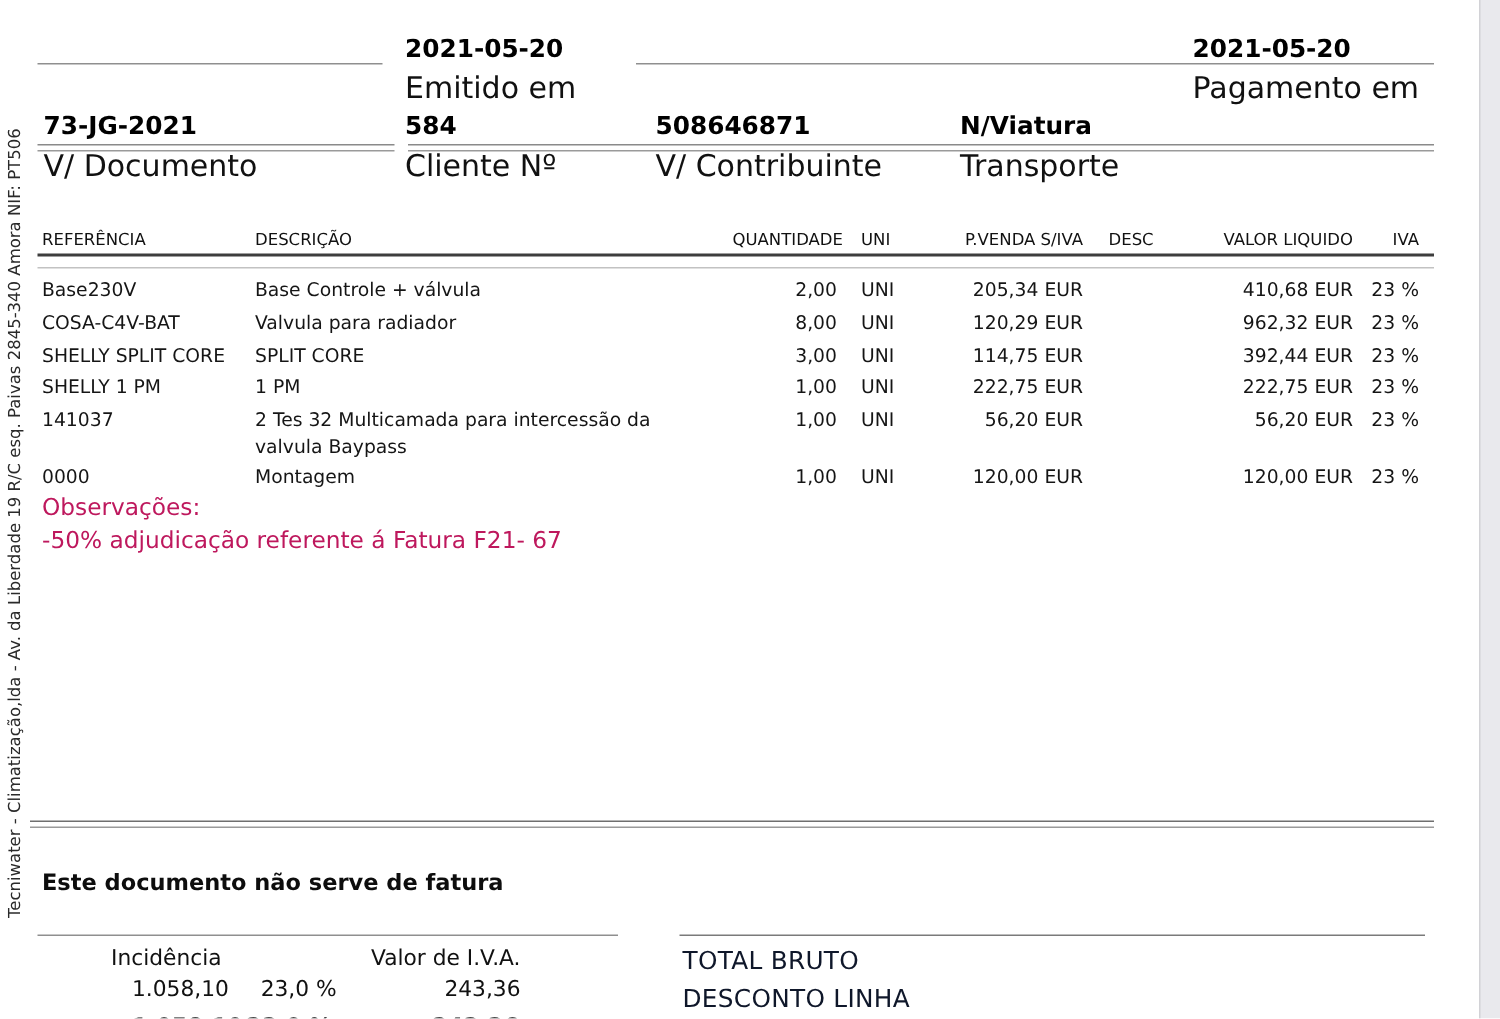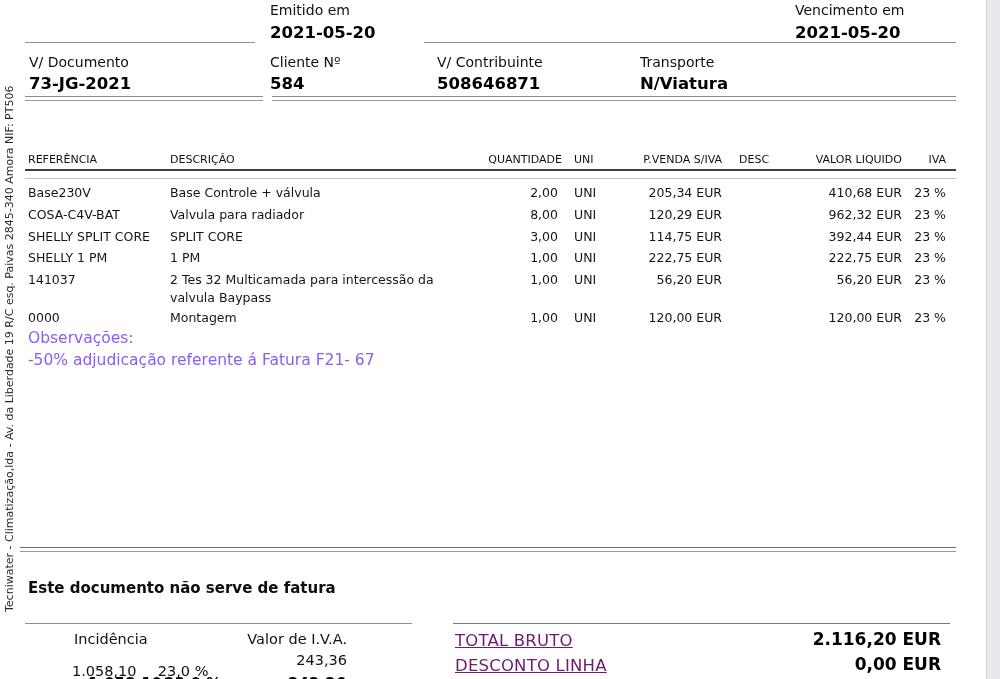--- a/index.html
+++ b/index.html
@@ -6,21 +6,21 @@
   body{font-family:"DejaVu Sans","Liberation Sans",sans-serif;color:#1b1b1b;-webkit-font-smoothing:antialiased;}
   .page{position:relative;width:1000px;height:679px;background:#ffffff;}
 
   
   .edge-strip{position:absolute;top:0;right:0;width:13px;height:679px;background:#e9e9ed;border-left:1px solid #d2d2d6;}
 
   
   .side-text{position:absolute;left:3px;top:612px;transform:rotate(-90deg);transform-origin:0 0;
              white-space:nowrap;font-size:11px;color:#2a2a2a;}
 
-  .lbl{position:absolute;font-size:14px;color:#111;}
+  .lbl{position:absolute;font-size:20px;color:#111;margin-top:44px;}
   .val{position:absolute;font-size:16.5px;font-weight:bold;color:#000;}
 
   .hline{position:absolute;height:0;border-top:1px solid #8f8f8f;}
   .dline{position:absolute;height:3px;border-top:1px solid #8a8a8a;border-bottom:1px solid #9a9a9a;}
 
   
   .thead-row{position:absolute;top:153px;left:0;width:1000px;height:16px;font-size:11px;color:#111;}
   .trow{position:absolute;left:0;width:1000px;font-size:12.5px;color:#151515;line-height:18px;}
   .cell{position:absolute;white-space:nowrap;}
   .wrapcell{position:absolute;white-space:normal;}
@@ -33,42 +33,42 @@
   .h-iva{left:903px;width:43px;text-align:right;}
 
   .c-ref{left:28px;} .c-desc{left:170px;width:312px;}
   .c-qty{left:470px;width:88px;text-align:right;}
   .c-uni{left:574px;}
   .c-price{left:618px;width:104px;text-align:right;}
   .c-disc{left:735px;width:40px;text-align:center;}
   .c-total{left:780px;width:122px;text-align:right;}
   .c-iva{left:903px;width:43px;text-align:right;}
 
-  .obs{position:absolute;left:28px;font-size:15.5px;color:#8b5cf6;}
+  .obs{position:absolute;left:28px;font-size:15.5px;color:#be185d;}
 
   .cert{position:absolute;left:28px;font-size:15px;font-weight:bold;color:#0d0d0d;}
 
   .tot-lbl{position:absolute;font-size:14.5px;color:#111;}
   .tot-val{position:absolute;font-size:14.5px;color:#111;white-space:nowrap;}
-  .grand-lbl{position:absolute;font-size:16.5px;color:#701a75;letter-spacing:.2px;text-decoration:underline;}
+  .grand-lbl{position:absolute;font-size:16.5px;color:#0f172a;letter-spacing:.2px;}
   .grand-val{position:absolute;font-size:17px;font-weight:bold;color:#000;text-align:right;}
 
   .cutoff{position:absolute;left:0;top:675px;width:1000px;height:4px;overflow:hidden;}
   .cutoff span{position:absolute;top:0;font-size:15px;font-weight:bold;color:#000;}
 </style>
 </head>
 <body>
 
 <div class="page">
 
   <div class="side-text">Tecniwater - Climatização,lda - Av. da Liberdade 19 R/C esq. Paivas 2845-340 Amora NIF: PT506</div>
 
   <div class="lbl" style="left:270px;top:2px;">Emitido em</div>
   <div class="val" style="left:270px;top:23px;">2021-05-20</div>
-  <div class="lbl" style="left:795px;top:2px;">Vencimento em</div>
+  <div class="lbl" style="left:795px;top:2px;">Pagamento em</div>
   <div class="val" style="left:795px;top:23px;">2021-05-20</div>
 
   <div class="hline" style="top:42px;left:25px;width:230px;"></div>
   <div class="hline" style="top:42px;left:424px;width:532px;"></div>
 
   <div class="lbl" style="left:29px;top:54px;">V/ Documento</div>
   <div class="val" style="left:29px;top:74px;">73-JG-2021</div>
   <div class="lbl" style="left:270px;top:54px;">Cliente Nº</div>
   <div class="val" style="left:270px;top:74px;">584</div>
   <div class="lbl" style="left:437px;top:54px;">V/ Contribuinte</div>
@@ -156,32 +156,30 @@
   <div class="obs" style="top:329px;">Observações:</div>
   <div class="obs" style="top:351px;">-50% adjudicação referente á Fatura F21- 67</div>
 
   <div class="dline" style="top:547px;left:20px;width:936px;border-top-color:#6f6f6f;"></div>
   <div class="cert" style="top:579px;">Este documento não serve de fatura</div>
 
   <div class="hline" style="top:623px;left:25px;width:387px;"></div>
   <div class="hline" style="top:623px;left:453px;width:497px;border-top-color:#7a7a7a;"></div>
 
   <div class="tot-lbl" style="left:74px;top:631px;">Incidência</div>
-  <div class="tot-val" style="left:72px;top:652px;margin-top:11px;">
+  <div class="tot-val" style="left:88px;top:652px;">
     <span>1.058,10</span>
     <span style="display:inline-block;width:12px;"></span>
     <span>23,0 %</span>
   </div>
   <div class="tot-lbl" style="left:245px;top:631px;width:102px;text-align:right;">Valor de I.V.A.</div>
   <div class="tot-val" style="left:245px;top:652px;width:102px;text-align:right;">243,36</div>
 
   <div class="grand-lbl" style="left:455px;top:631px;">TOTAL BRUTO</div>
-  <div class="grand-val" style="left:690px;top:629px;width:251px;">2.116,20 EUR</div>
   <div class="grand-lbl" style="left:455px;top:656px;">DESCONTO LINHA</div>
-  <div class="grand-val" style="left:690px;top:654px;width:251px;">0,00 EUR</div>
 
   <div class="cutoff">
     <span style="left:88px;">1.058,10</span>
     <span style="left:164px;">23,0 %</span>
     <span style="left:288px;">243,36</span>
   </div>
 
   <div class="edge-strip"></div>
 </div>
 

